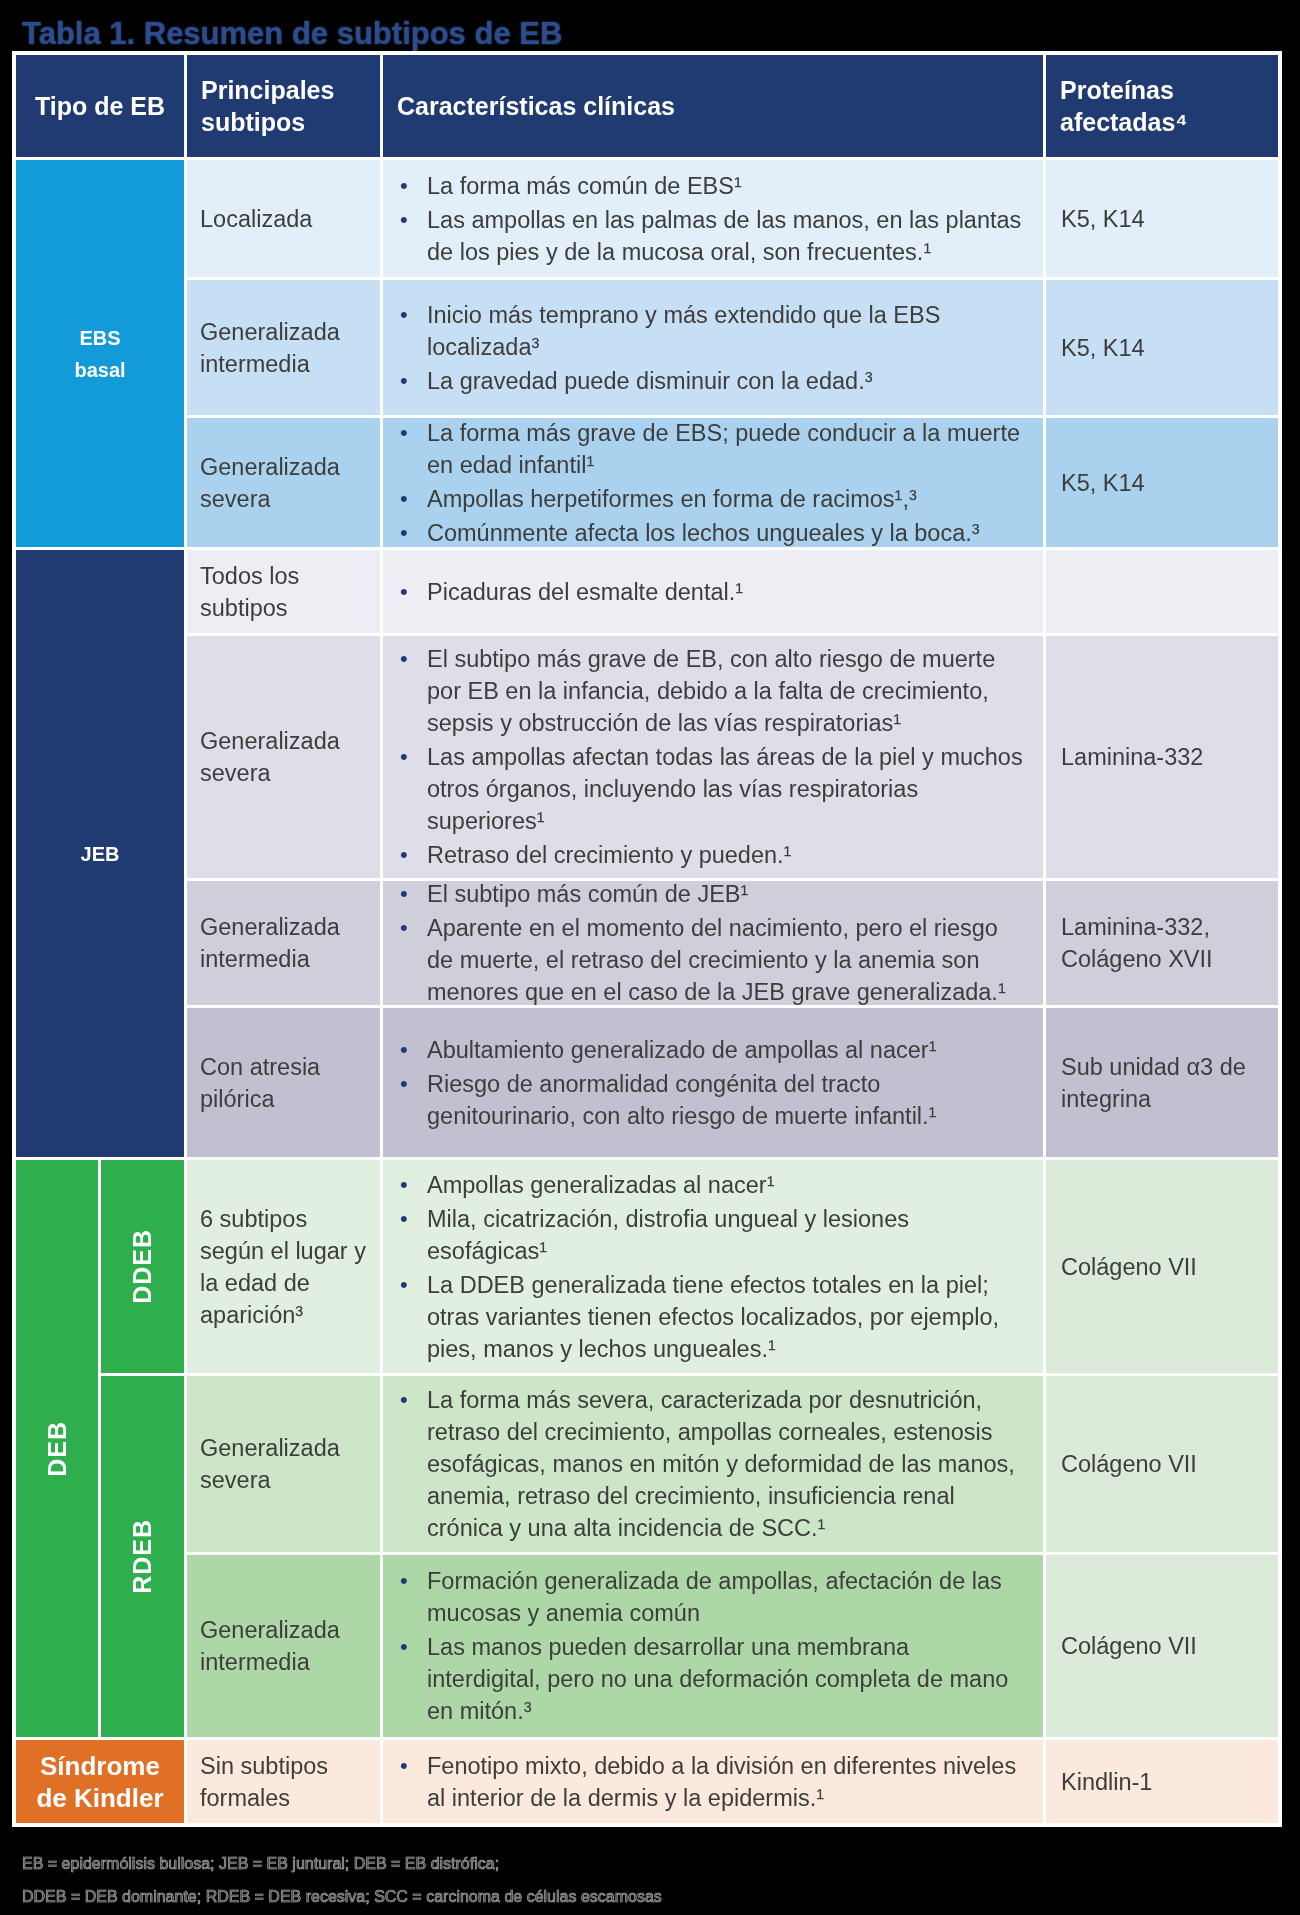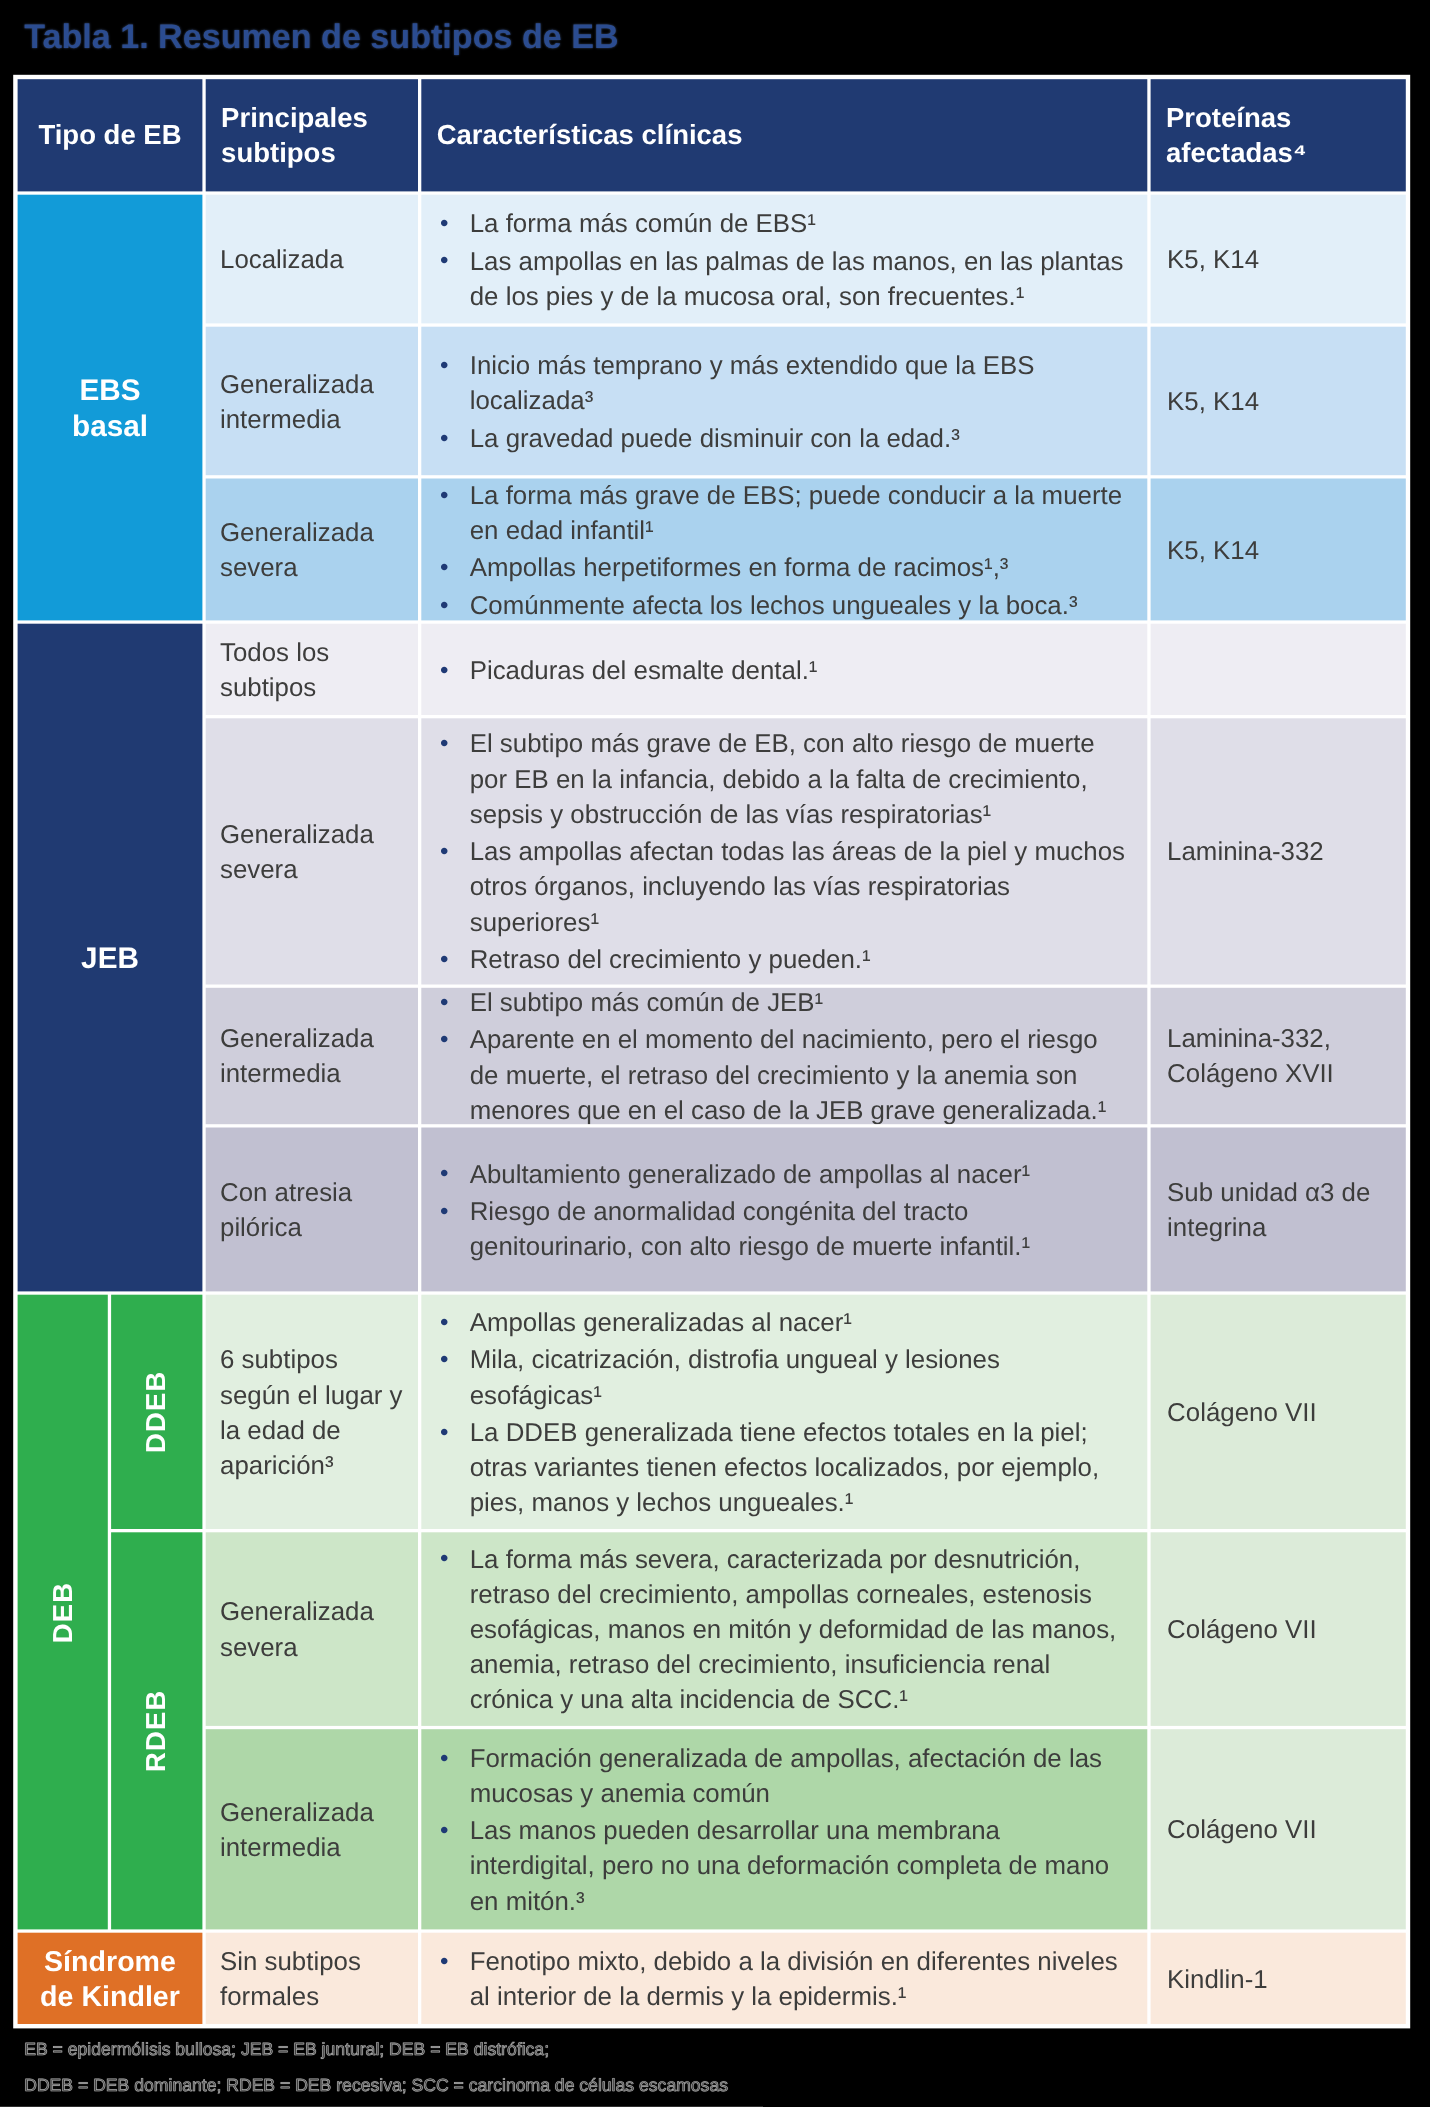--- a/index.html
+++ b/index.html
@@ -1,30 +1,30 @@
 <!DOCTYPE html>
 <html style="--page_bg: #000000; --table_border: #ffffff; --title_text: #2b4c90; --header_bg: #203a72; --header_text: #ffffff; --body_text: #3d3d3c; --bullet: #1f3a75; --type_text: #ffffff; --ebs_bg: #129bd8; --jeb_bg: #203a72; --deb_bg: #2fae4e; --kindler_bg: #df7026; --ebs_r1: #e2eff9; --ebs_r2: #c7dff4; --ebs_r3: #aad2ee; --jeb_r1: #eeedf3; --jeb_r2: #dfdee8; --jeb_r3: #cfcedb; --jeb_r4: #c1c0d1; --deb_r1: #e1efe0; --deb_r2: #cde6c8; --deb_r3: #aed7a8; --deb_protein: #dcebd9; --kindler_r: #fae9dc; --footnote_text: #3f3f3f;"><head>
 <meta charset="utf-8">
 <style>
   html,body{margin:0;padding:0;background:#000;}
   .page{position:relative;width:1300px;height:1915px;background:var(--page_bg,#000);
         font-family:"Liberation Sans","DejaVu Sans",sans-serif;overflow:hidden;}
   .title{position:absolute;left:22px;top:16px;font-size:31px;font-weight:bold;
          color:var(--title_text,#2b4c90);text-shadow:0 0 2px rgba(100,130,190,.6);}
-  .table{position:absolute;left:12px;top:68px;background:var(--table_border,#fff);padding:4px;
+  .table{position:absolute;left:12px;top:51px;background:var(--table_border,#fff);padding:4px;
          display:grid;grid-template-columns:82px 83px 193px 660px 232px;
          grid-template-rows:102px 117px 135px 129px 83px 242px 124px 149px 213px 176px 182px 83px;
          gap:3px;}
   .cell{min-width:0;min-height:0;overflow:hidden;}
   .head{background:var(--header_bg,#203a72);color:var(--header_text,#fff);font-weight:bold;
         font-size:25px;line-height:32px;display:flex;flex-direction:column;justify-content:center;
         align-items:flex-start;padding-left:14px;}
   .head.center{align-items:center;padding-left:0;}
   .type{display:flex;flex-direction:column;align-items:center;justify-content:center;
-        color:var(--type_text,#fff);font-weight:bold;font-size:27px;line-height:32px;}
+        color:var(--type_text,#fff);font-weight:bold;font-size:20px;line-height:32px;}
   .bg-ebs{background:var(--ebs_bg,#129bd8);}
   .bg-jeb{background:var(--jeb_bg,#203a72);}
   .bg-deb{background:var(--deb_bg,#2fae4e);}
   .bg-kin{background:var(--kindler_bg,#df7026);}
   .vert{display:flex;align-items:center;justify-content:center;}
   .vert .vtxt{writing-mode:vertical-rl;transform:rotate(180deg);color:var(--type_text,#fff);
         font-weight:bold;font-size:25px;letter-spacing:1px;}
   .sub{display:flex;align-items:center;padding:6px 8px 6px 13px;font-size:23.5px;line-height:32px;
        color:var(--body_text,#3d3d3c);}
   .prot{display:flex;align-items:center;padding:6px 10px 6px 15px;font-size:23.5px;line-height:32px;

